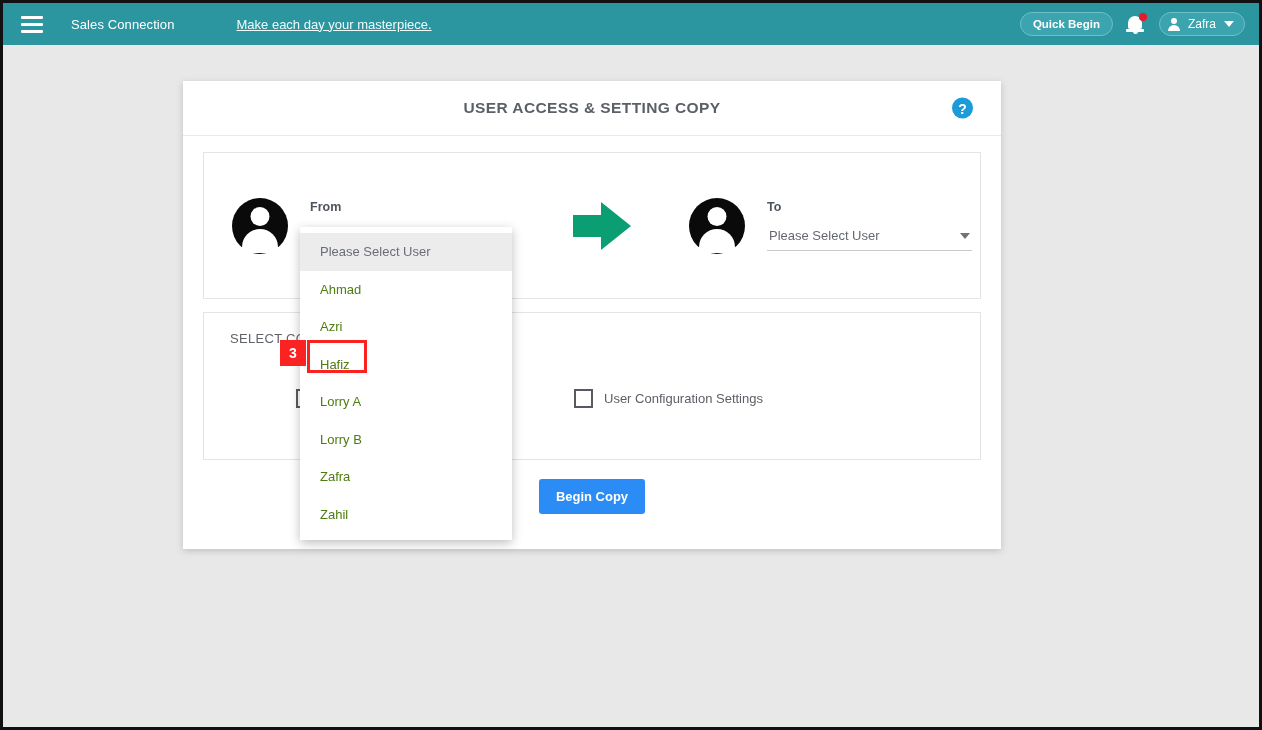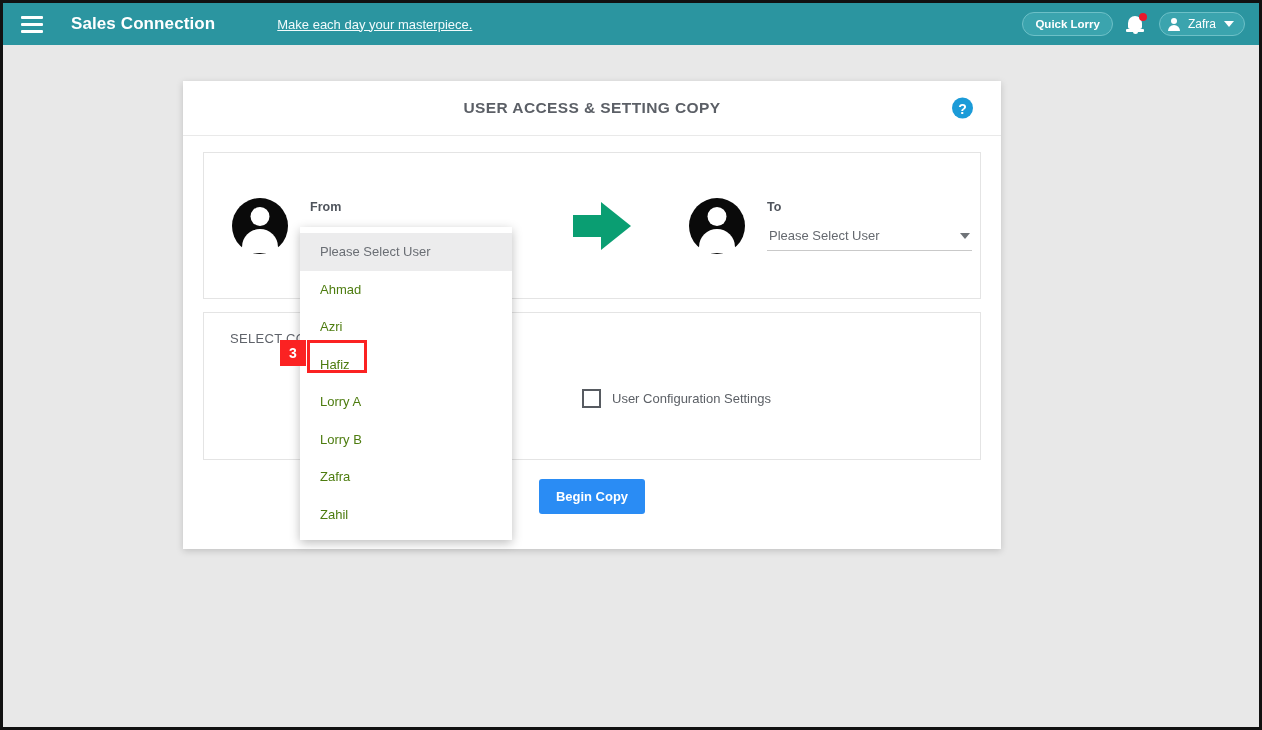--- a/index.html
+++ b/index.html
@@ -39,22 +39,22 @@
     cursor: pointer;
     flex: 0 0 auto;
   }
   .hamburger span {
     display: block; height: 3px; width: 100%;
     background: #ffffff; border-radius: 1px;
   }
 
   .brand {
     color: #ffffff;
-    font-size: 17px;
-    font-weight: bold;
+    font-size: 13px;
+    font-weight: normal;
     margin-left: 28px;
     letter-spacing: 0.1px;
     white-space: nowrap;
   }
 
   .tagline {
     color: #f2fbfc;
     font-size: 13px;
     margin-left: 62px;
     white-space: nowrap;
@@ -309,21 +309,21 @@
     position: relative;
   }
   .options-title {
     font-size: 13px;
     color: #5f636a;
     letter-spacing: 0.3px;
   }
 
   .options-row {
     position: absolute;
-    left: 8px; right: 0;
+    left: 0; right: 0;
     top: 76px;
     display: flex;
     align-items: center;
   }
   .opt {
     display: flex;
     align-items: center;
     gap: 11px;
     cursor: pointer;
   }
@@ -416,21 +416,21 @@
   <div class="appbar">
     <div class="hamburger">
       <span></span>
       <span></span>
       <span></span>
     </div>
     <div class="brand">Sales Connection</div>
     <div class="tagline">Make each day your masterpiece.</div>
 
     <div class="appbar-right">
-      <div class="pill">Quick Lorry</div>
+      <div class="pill">Quick Begin</div>
 
       <div class="bell-wrap">
         <div class="bell"></div>
         <div class="bell-clapper"></div>
         <div class="bell-badge"></div>
       </div>
 
       <div class="user-pill">
         <span class="mini-avatar"></span>
         <span>Zafra</span>

